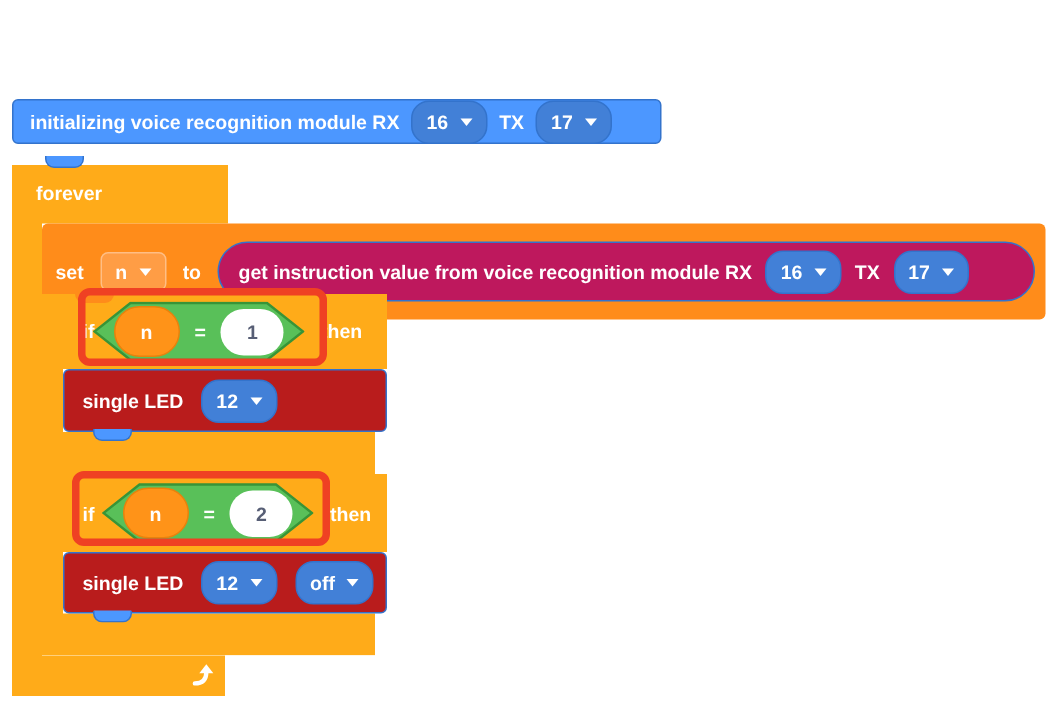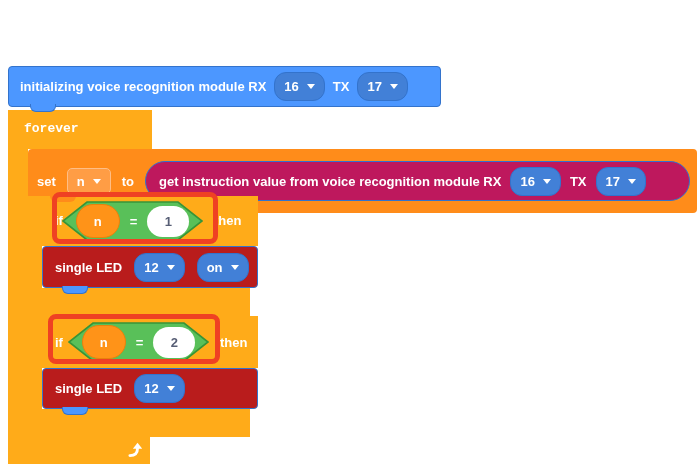--- a/index.html
+++ b/index.html
@@ -8,37 +8,37 @@
     font-family:"Liberation Sans","DejaVu Sans",sans-serif;
     font-weight:700;font-size:13px;color:#fff;background:#fff;
   }
   .abs{position:absolute;}
   .lbl{white-space:nowrap;}
   
   #hat{left:14px;top:14px;width:126px;height:52px;z-index:2;}
   #hat .lbl{position:absolute;left:14px;top:29px;}
   
   .stack{display:flex;align-items:center;border-radius:4px;box-sizing:border-box;}
-  #init{left:8px;top:66px;width:433px;height:41px;z-index:2;
+  #init{left:8px;top:66px;width:433px;height:30px;z-index:2;
         background:#4C97FF;border:1px solid #3373CC;padding:0 8px 0 11px;gap:8px;}
   
   .dd{display:inline-flex;align-items:center;justify-content:space-between;gap:8px;
       box-sizing:border-box;height:29px;padding:12px 9px;border-radius:12px;
       background:#4280D7;border:1px solid #3373CC;color:#fff;}
   .dd-orange{height:25px;border-radius:5px;background:#FF9D45;border:1px solid #FFBE85;}
   .caret{width:0;height:0;border-left:4.5px solid transparent;
          border-right:4.5px solid transparent;border-top:5.5px solid #fff;}
   
   .bump{height:8px;width:26px;border-radius:0 0 6px 6px;box-sizing:border-box;}
   .bump-blue{background:#4C97FF;border:1px solid #3373CC;border-top:none;}
   .bump-orangeset{background:#FF8C1A;}
   
   #forever{left:8px;top:110px;width:144px;height:354px;background:#FFAB19;z-index:1;
     clip-path:polygon(0 0,100% 0,100% 39px,20px 39px,20px 327px,142px 327px,142px 354px,0 354px);}
-  #forever .lbl{position:absolute;left:16px;top:11px;font-family:Liberation Mono, monospace;}
+  #forever .lbl{position:absolute;left:16px;top:11px;}
   #loop-icon{position:absolute;left:118px;top:332px;width:18px;height:17px;}
   
   #set{left:28px;top:149px;width:669px;height:64px;z-index:2;
        background:#FF8C1A;border-radius:4px;display:flex;align-items:center;
        padding:0 7px 0 9px;gap:11px;box-sizing:border-box;}
   #reporter{flex:1;height:40px;border-radius:20px;background:#be185d;
        border:1px solid #3373CC;display:flex;align-items:center;
        padding:0 12px 0 13px;gap:9px;box-sizing:border-box;}
   
   .ifblk{width:230px;background:#FFAB19;z-index:2;}
@@ -140,24 +140,20 @@
     </div>
     <span class="then-lbl lbl">then</span>
   </div>
 
   <div id="led1" class="abs led">
     <span class="lbl">single LED</span>
     <span class="dd">
       <span>12</span>
       <span class="caret"></span>
     </span>
-    <span class="dd">
-      <span>on</span>
-      <span class="caret"></span>
-    </span>
   </div>
   <div class="abs bump bump-blue z4" style="left:62px;top:286px;"></div>
 
   <div id="if2" class="abs ifblk">
     <span class="if-lbl lbl">if</span>
     <div id="hex2" class="hexwrap">
       <svg width="141" height="40" viewBox="0 0 141 40">
         <polygon points="25,1 116,1 140,20 116,39 25,39 1,20" fill="#59C059" stroke="#389438" stroke-width="1.6"></polygon>
       </svg>
       <div class="hex-content">
@@ -172,19 +168,23 @@
     </div>
     <span class="then-lbl lbl">then</span>
   </div>
 
   <div id="led2" class="abs led">
     <span class="lbl">single LED</span>
     <span class="dd">
       <span>12</span>
       <span class="caret"></span>
     </span>
+    <span class="dd">
+      <span>off</span>
+      <span class="caret"></span>
+    </span>
   </div>
   <div class="abs bump bump-blue z4" style="left:62px;top:407px;"></div>
 
   <div id="hl1" class="abs hl"></div>
   <div id="hl2" class="abs hl"></div>
 
 </div>
 
 </body></html>

